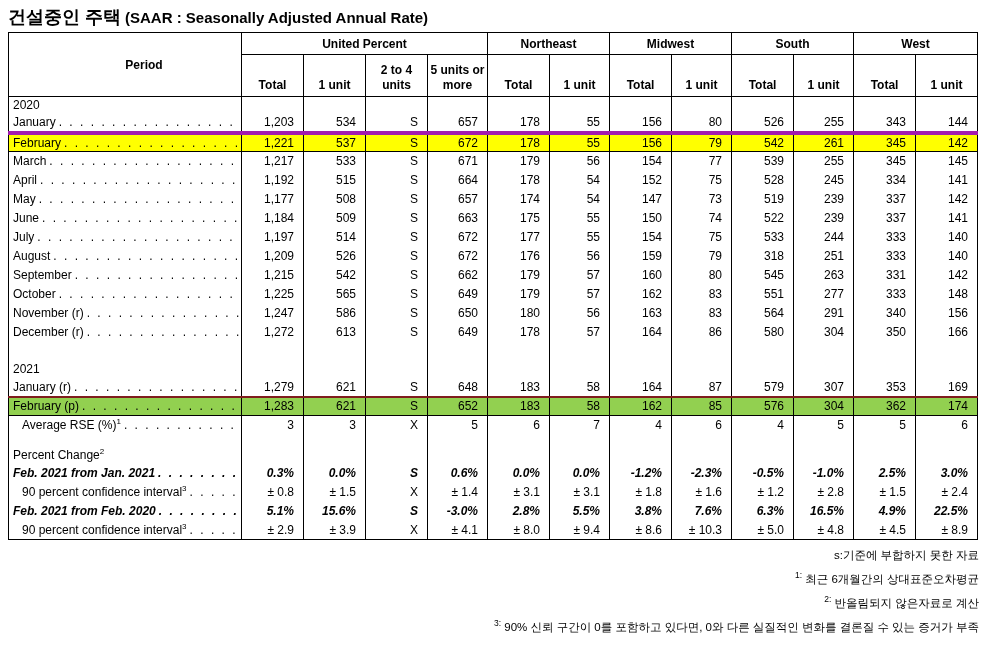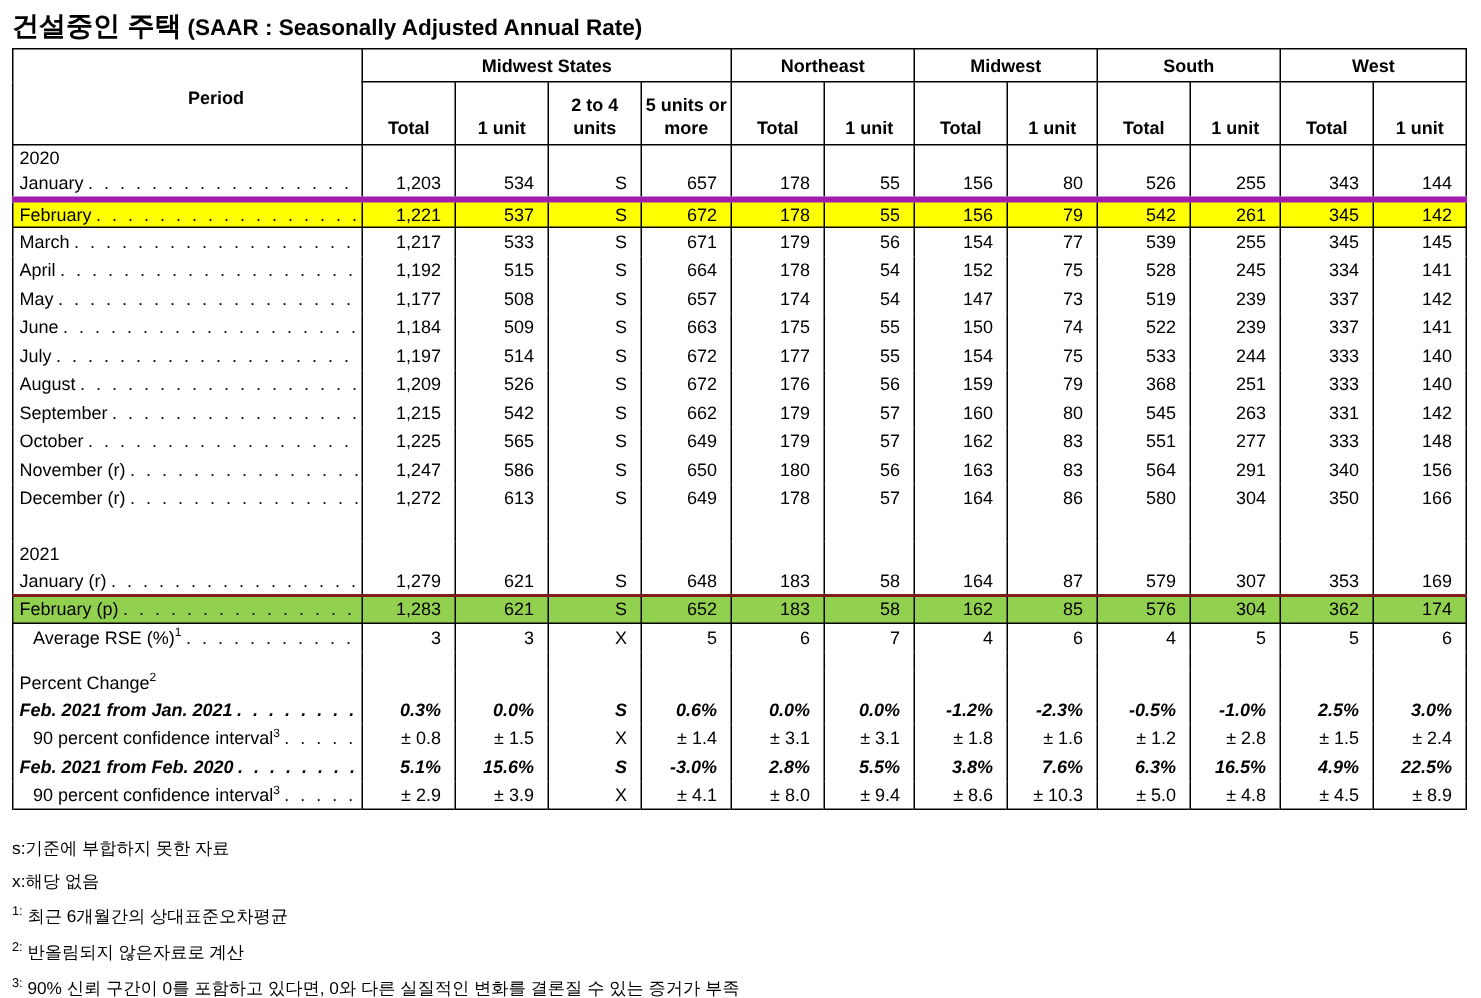--- a/index.html
+++ b/index.html
@@ -63,21 +63,21 @@
   .ind .lblwrap { padding-left: 9px; }
 
   .b  { font-weight: normal; }
   .i  { }
   .bi { font-weight: bold; font-style: italic; }
 
   tr.hl-yellow td { background: var(--hl-yellow, #FFFF00); border-top: 4px solid #a21caf; border-bottom: 1px solid #000; }
   tr.hl-green  td { background: var(--hl-green, #92D050); border-top: 2px solid #7f1d1d; border-bottom: 1px solid #000; }
 
   
-  .footnotes { margin-top: 18px; }
+  .footnotes { margin-top: 8px; text-align: right; }
   .footnote {
     font-size: 11.5px;
     margin-bottom: 7px;
     white-space: nowrap;
   }
   .footnote sup { font-size: 8.5px; }
 </style>
 </head>
 <body>
 
@@ -99,21 +99,21 @@
       <col style="width:62px">
         <col style="width:60px">
       <col style="width:62px">
         <col style="width:60px">
       <col style="width:62px">
         <col style="width:62px">
     </colgroup>
     <thead>
       <tr class="group-row">
         <th rowspan="2" class="period-th">Period</th>
-        <th colspan="4">Midwest States</th>
+        <th colspan="4">United Percent</th>
         <th colspan="2">Northeast</th>
         <th colspan="2">Midwest</th>
         <th colspan="2">South</th>
         <th colspan="2">West</th>
       </tr>
       <tr class="collabel-row">
         <th>Total</th>
         <th>1 unit</th>
         <th>2 to 4 units</th>
         <th>5 units or more</th>
@@ -295,21 +295,21 @@
             </div>
           </td>
           <td class="num ">1,209</td>
           <td class="num ">526</td>
           <td class="num ">S</td>
           <td class="num ">672</td>
           <td class="num ">176</td>
           <td class="num ">56</td>
           <td class="num ">159</td>
           <td class="num ">79</td>
-          <td class="num ">368</td>
+          <td class="num ">318</td>
           <td class="num ">251</td>
           <td class="num ">333</td>
           <td class="num ">140</td>
         </tr>
         <tr>
           <td class="label-cell ">
             <div class="lblwrap">
               <span class="lbl">September</span>
               <span class="leader"></span>
             </div>
@@ -593,19 +593,18 @@
           <td class="num i">± 5.0</td>
           <td class="num i">± 4.8</td>
           <td class="num i">± 4.5</td>
           <td class="num i">± 8.9</td>
         </tr>
       </tbody>
   </table>
 
   <div class="footnotes">
       <div class="footnote">s:기준에 부합하지 못한 자료</div>
-      <div class="footnote">x:해당 없음</div>
       <div class="footnote"><sup>1:</sup> 최근 6개월간의 상대표준오차평균</div>
       <div class="footnote"><sup>2:</sup> 반올림되지 않은자료로 계산</div>
       <div class="footnote"><sup>3:</sup> 90% 신뢰 구간이 0를 포함하고 있다면, 0와 다른 실질적인 변화를 결론질 수 있는 증거가 부족</div>
     </div>
 
 </div>
 
 </body></html>

